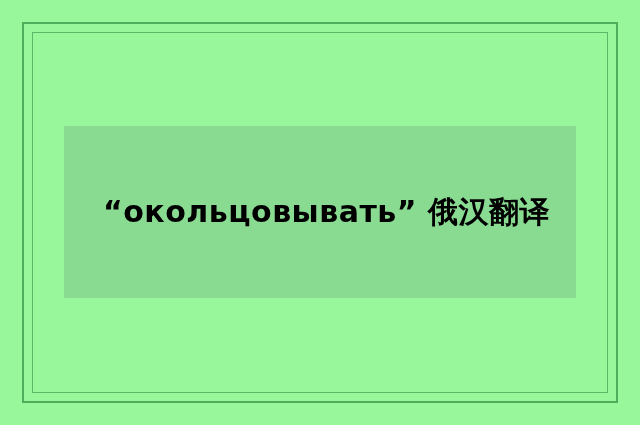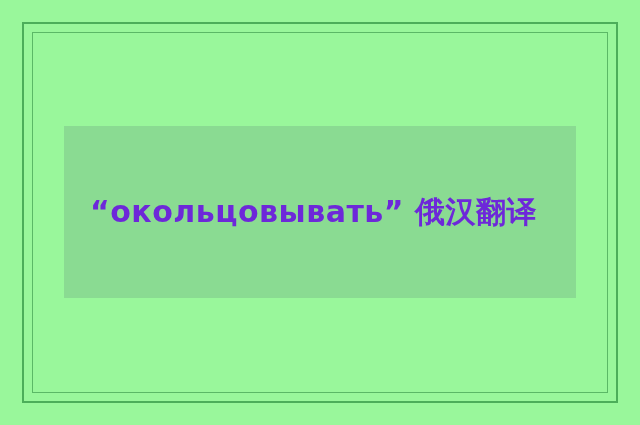--- a/index.html
+++ b/index.html
@@ -51,25 +51,25 @@
     display: flex;
     align-items: center;
     justify-content: center;
     box-sizing: border-box;
   }
   .plate-title {
     margin: 0;
     padding: 0 26px;
     width: 100%;
     box-sizing: border-box;
-    color: #6d28d9;
+    color: #000000;
     font-size: 30px;
     line-height: 56px;
     font-weight: bold;
-    text-align: left;
+    text-align: right;
     letter-spacing: 0.5px;
     word-break: break-all;
     font-family: "DejaVu Sans", "Liberation Sans", sans-serif;
   }
 </style>
 </head>
 <body>
 
 <div class="canvas">
 

